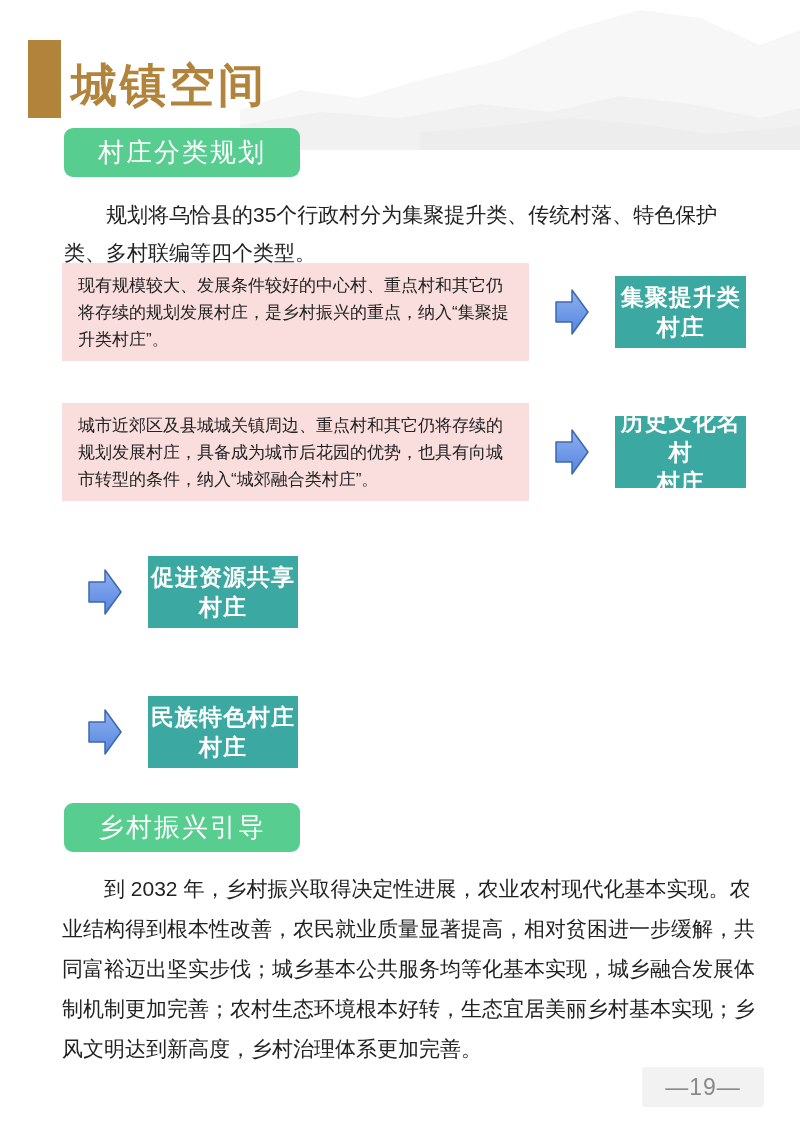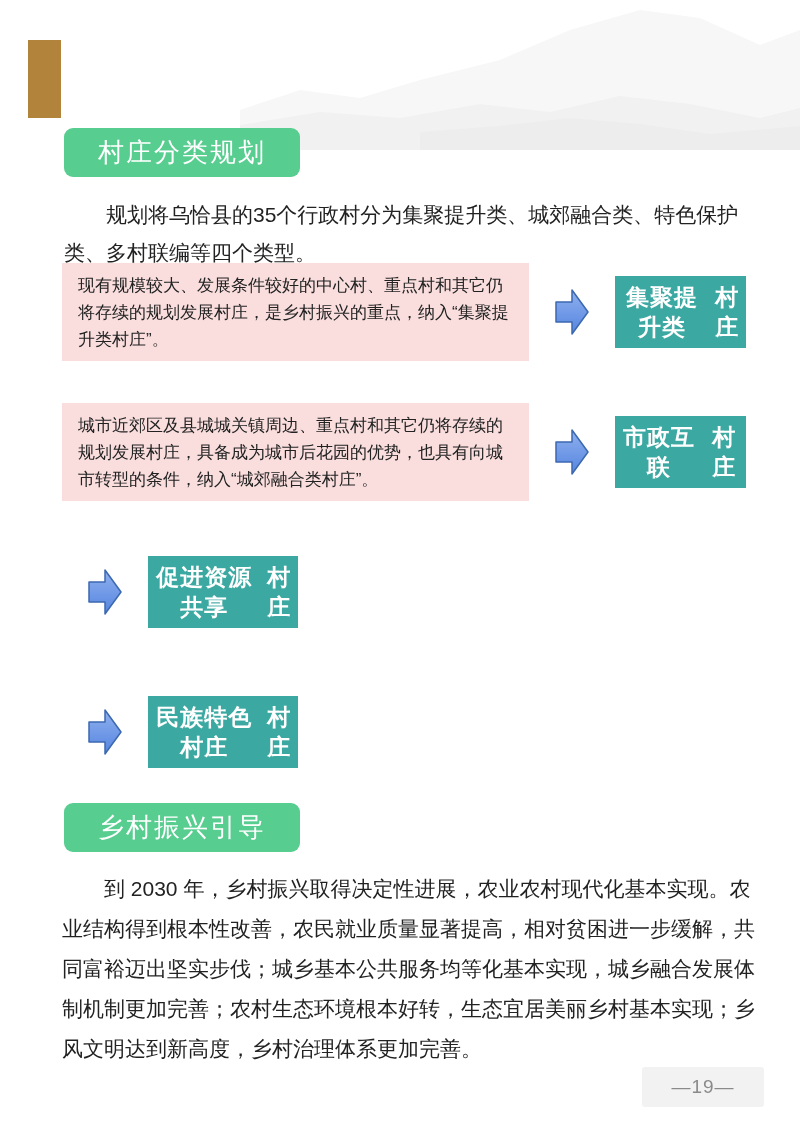--- a/index.html
+++ b/index.html
@@ -89,20 +89,21 @@
   }
   .teal-box {
     width: 150px;
     height: 72px;
     background: #3BA8A1;
     color: #ffffff;
     font-weight: bold;
     font-size: 23px;
     line-height: 30px;
     display: flex;
+    flex-direction: column;
     justify-content: center;
     align-items: center;
     text-align: center;
     letter-spacing: 1px;
   }
   .para2 {
     position: absolute;
     top: 869px; left: 62px;
     width: 700px;
     font-size: 21px;
@@ -112,43 +113,44 @@
   }
   .footer-num {
     position: absolute;
     right: 36px; bottom: 24px;
     width: 122px; height: 40px;
     background: #F2F2F2;
     border-radius: 3px;
     display: flex;
     align-items: center;
     justify-content: center;
-    font-size: 19px;
+    font-size: 23px;
     color: #8a8a8a;
     letter-spacing: 1px;
   }
 </style>
 </head>
 <body>
 
 <div class="page">
 
   <svg class="mountains" viewBox="0 0 560 150" preserveAspectRatio="none">
     <path d="M0,110 L60,90 L120,98 L180,80 L260,60 L330,30 L400,10 L460,18 L520,45 L560,30 L560,150 L0,150 Z" fill="#f7f7f7"></path>
     <path d="M0,125 L80,112 L160,118 L240,104 L310,112 L380,96 L450,104 L520,118 L560,108 L560,150 L0,150 Z" fill="#f1f1f1"></path>
     <path d="M180,132 L260,126 L330,118 L400,124 L470,134 L560,126 L560,150 L180,150 Z" fill="#ededed"></path>
   </svg>
 
   <div class="title-row">
     <div class="gold-bar"></div>
+    <div class="page-title">城镇空间</div>
   </div>
 
   <div class="badge badge-1">村庄分类规划</div>
 
-  <p class="intro">规划将乌恰县的35个行政村分为集聚提升类、城郊融合类、特色保护类、多村联编等四个类型。</p>
+  <p class="intro">规划将乌恰县的35个行政村分为集聚提升类、传统村落、特色保护类、多村联编等四个类型。</p>
 
   <div class="rows">
 
     <div class="class-row">
       <div class="pink-box">
         <span>现有规模较大、发展条件较好的中心村、重点村和其它仍将存续的规划发展村庄，是乡村振兴的重点，纳入“集聚提升类村庄”。</span>
       </div>
       <div class="arrow-wrap">
         <svg width="36" height="50" viewBox="0 0 36 50">
           <defs>
@@ -169,21 +171,21 @@
     <div class="class-row">
       <div class="pink-box">
         <span>城市近郊区及县城城关镇周边、重点村和其它仍将存续的规划发展村庄，具备成为城市后花园的优势，也具有向城市转型的条件，纳入“城郊融合类村庄”。</span>
       </div>
       <div class="arrow-wrap">
         <svg width="36" height="50" viewBox="0 0 36 50">
           <path d="M2,15 L18,15 L18,3 L34,25 L18,47 L18,35 L2,35 Z" fill="url(#ag1)" stroke="#3C68B0" stroke-width="1.5" stroke-linejoin="round"></path>
         </svg>
       </div>
       <div class="teal-box">
-        <span>市政互联</span>
+        <span>历史文化名村</span>
         <span>村庄</span>
       </div>
     </div>
 
     <div class="class-row">
       <div class="arrow-wrap">
         <svg width="36" height="50" viewBox="0 0 36 50">
           <path d="M2,15 L18,15 L18,3 L34,25 L18,47 L18,35 L2,35 Z" fill="url(#ag1)" stroke="#3C68B0" stroke-width="1.5" stroke-linejoin="round"></path>
         </svg>
       </div>
@@ -202,17 +204,17 @@
       <div class="teal-box">
         <span>民族特色村庄</span>
         <span>村庄</span>
       </div>
     </div>
 
   </div>
 
   <div class="badge badge-2">乡村振兴引导</div>
 
-  <p class="para2">到 2030 年，乡村振兴取得决定性进展，农业农村现代化基本实现。农业结构得到根本性改善，农民就业质量显著提高，相对贫困进一步缓解，共同富裕迈出坚实步伐；城乡基本公共服务均等化基本实现，城乡融合发展体制机制更加完善；农村生态环境根本好转，生态宜居美丽乡村基本实现；乡风文明达到新高度，乡村治理体系更加完善。</p>
+  <p class="para2">到 2032 年，乡村振兴取得决定性进展，农业农村现代化基本实现。农业结构得到根本性改善，农民就业质量显著提高，相对贫困进一步缓解，共同富裕迈出坚实步伐；城乡基本公共服务均等化基本实现，城乡融合发展体制机制更加完善；农村生态环境根本好转，生态宜居美丽乡村基本实现；乡风文明达到新高度，乡村治理体系更加完善。</p>
 
   <div class="footer-num">—19—</div>
 
 </div>
 
 </body></html>

